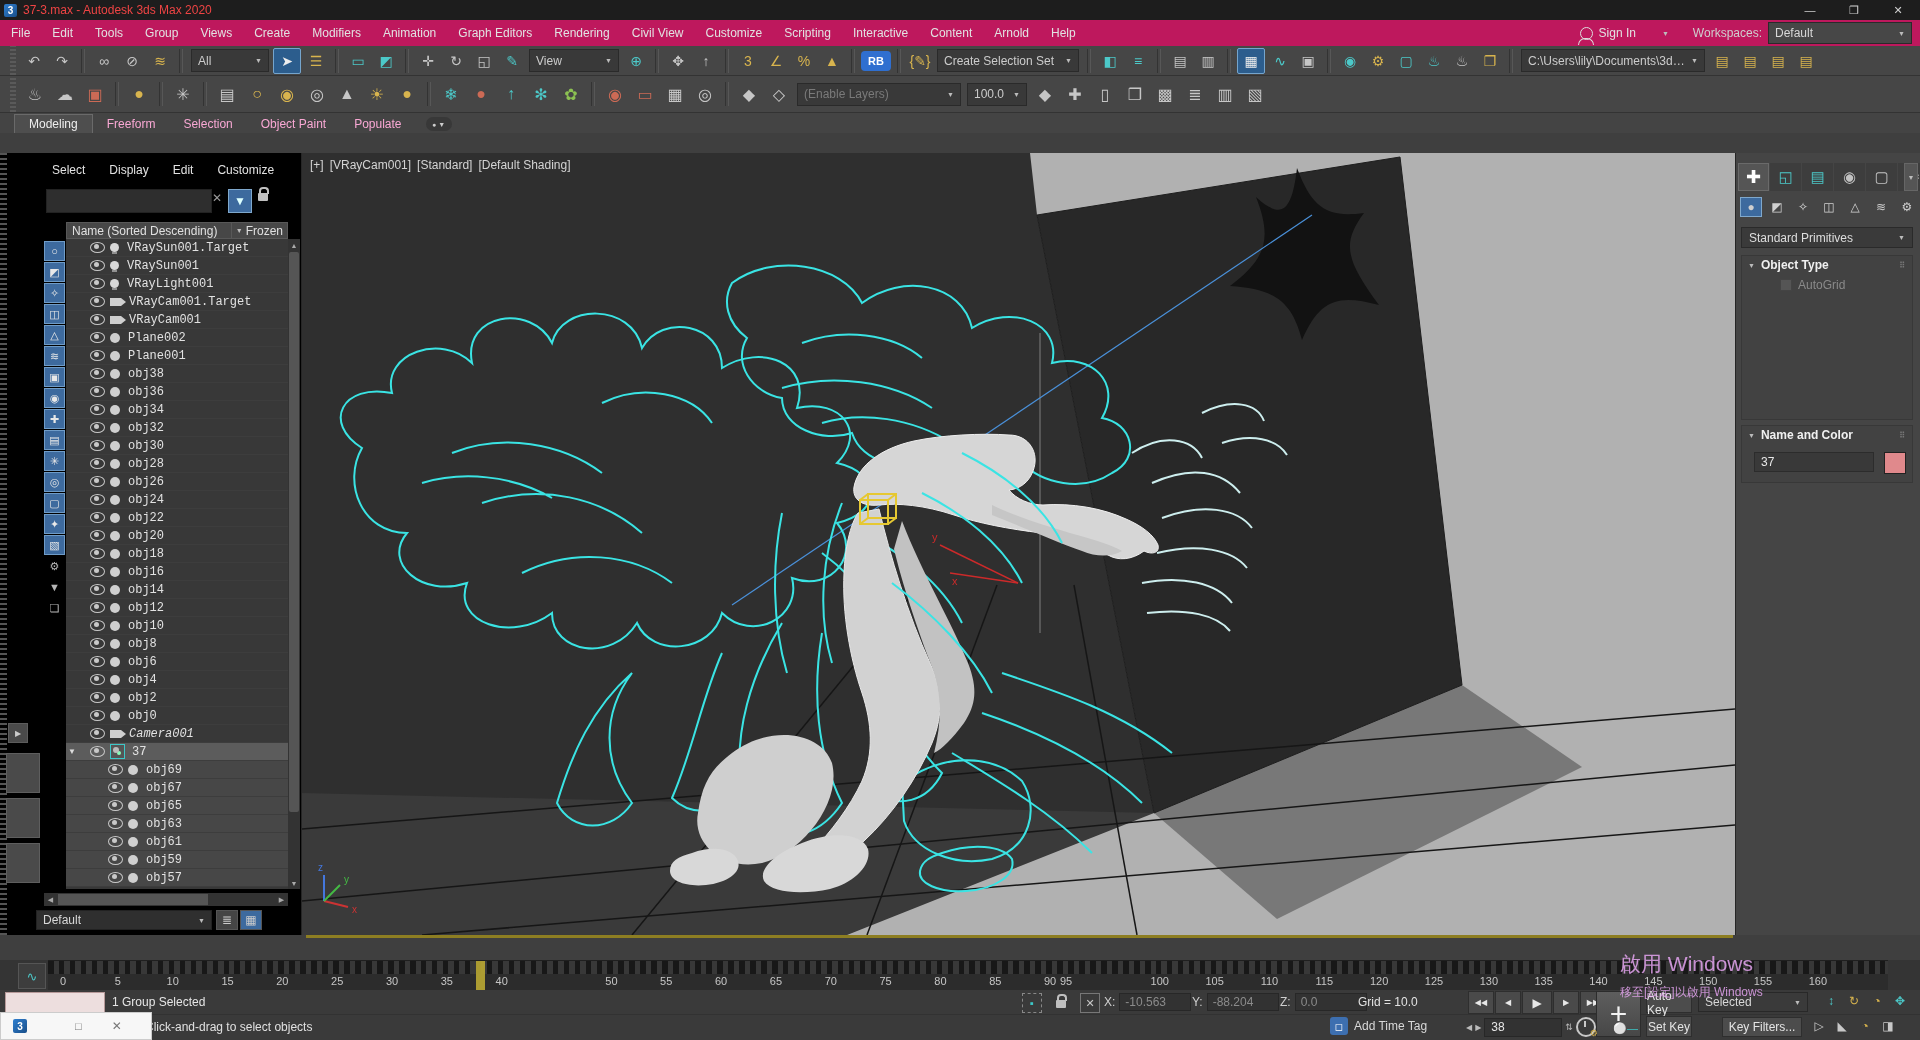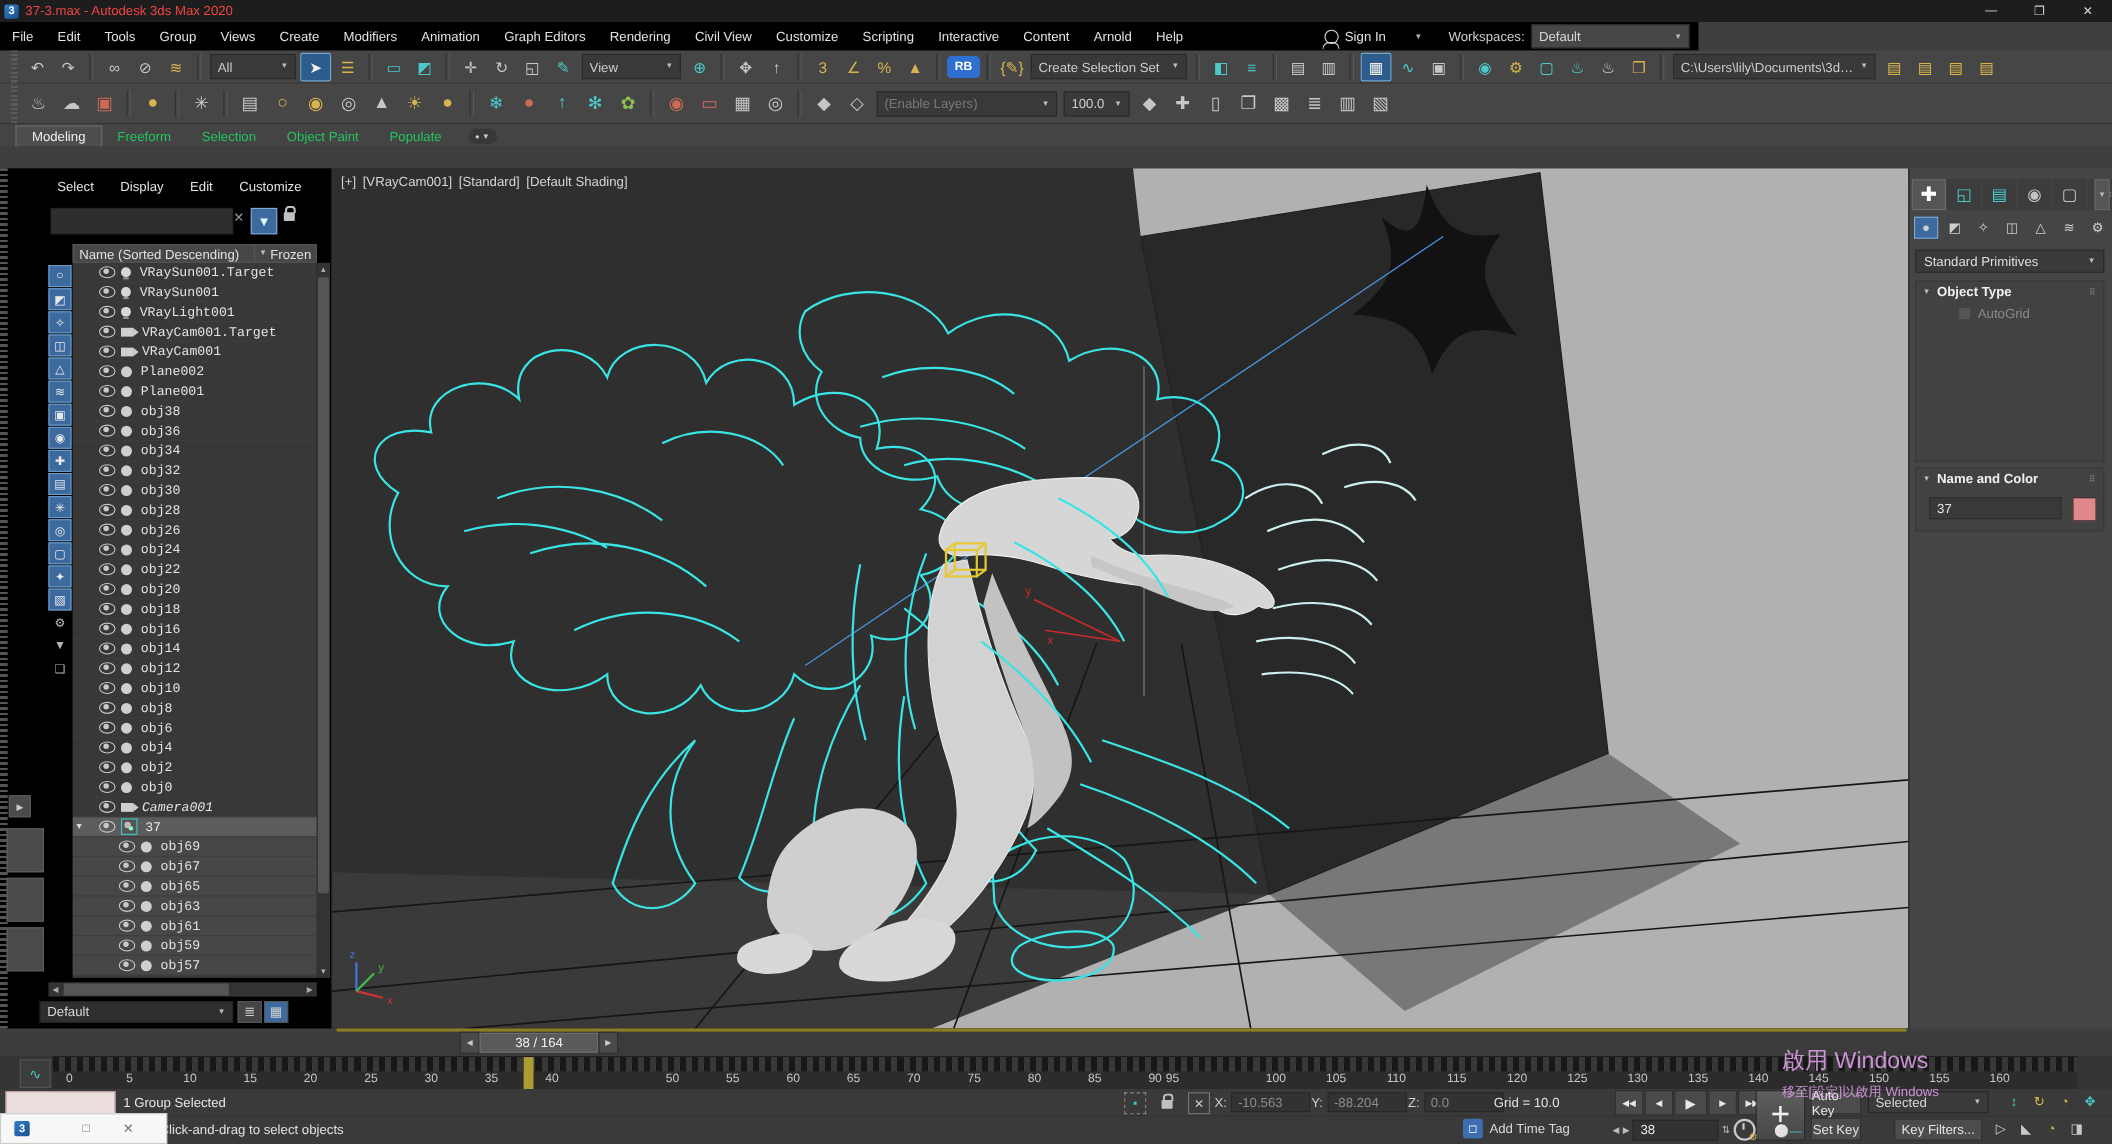--- a/index.html
+++ b/index.html
@@ -8,21 +8,21 @@
   
   .titlebar{position:absolute;left:0;top:0;width:1920px;height:20px;background:#1d1d1d;
             display:flex;align-items:center;}
   .app-icon{width:13px;height:13px;margin:0 6px 0 4px;background:linear-gradient(135deg,#2f7fd0,#1a4f8a);
             border-radius:2px;color:#fff;font-size:10px;font-weight:bold;display:flex;align-items:center;justify-content:center;}
   .win-title{color:#ef4444;font-size:12px;}
   .win-controls{margin-left:auto;display:flex;}
   .win-btn{width:44px;height:20px;display:flex;align-items:center;justify-content:center;color:#d0d0d0;font-size:11px;}
   .win-btn:last-child{}
   
-  .menubar{position:absolute;left:0;top:20px;width:1544px;height:26px;background:#000000;
+  .menubar{position:absolute;left:0;top:20px;width:1920px;height:26px;background:#be185d;
            border-bottom:1px solid #2c2c2c;display:flex;align-items:center;}
   .menu-item{padding:0 11px;color:#e2e2e2;}
   .menubar-right{margin-left:auto;display:flex;align-items:center;}
   .signin{display:flex;align-items:center;padding:0 10px;color:#e2e2e2;}
   .person{width:11px;height:11px;border:1.5px solid #ddd;border-radius:50%;margin-right:6px;position:relative;}
   .person::after{content:"";position:absolute;left:-3px;top:10px;width:14px;height:6px;border:1.5px solid #ddd;border-bottom:none;border-radius:7px 7px 0 0;}
   .ws-label{color:#cfcfcf;margin:0 6px 0 14px;}
   .ws-box{width:130px;height:20px;background:#474747;border:1px solid #2a2a2a;display:flex;align-items:center;padding:0 6px;margin-right:8px;}
   .ws-box .caret{margin-left:auto;}
   .caret{font-size:7px;color:#bcbcbc;}
@@ -40,21 +40,21 @@
   .tb-icon.active{background:#2c5d8d;border:1px solid #75a5cd;color:#eee;}
   .tb-icon.badge{background:#2f6fd0;color:#fff;font-weight:bold;font-size:11px;border-radius:4px;min-width:30px;height:20px;}
   .tb-sep{width:2px;height:24px;margin:0 5px;border-left:1px solid #333;border-right:1px solid #575757;}
   .tb-select{height:21px;background:#393939;border:1px solid #2a2a2a;display:flex;align-items:center;
              padding:0 6px;margin:0 3px;color:#cccccc;white-space:nowrap;overflow:hidden;}
   .tb-select .lbl{overflow:hidden;text-overflow:ellipsis;white-space:nowrap;}
   .tb-select .caret{margin-left:auto;padding-left:5px;}
   .tb-select.disabled .lbl{color:#7a7a7a;}
   
   .ribbon-tabs{position:absolute;left:0;top:113px;width:1920px;height:20px;background:#444;display:flex;align-items:flex-end;padding-left:14px;box-sizing:border-box;}
-  .rtab{padding:2px 14px;color:#22c55e;}
+  .rtab{padding:2px 14px;color:#f9a8d4;}
   .rtab.active{background:#4e4e4e;border:1px solid #6a6a6a;border-bottom:none;color:#eee;}
   .rtab-circle{width:26px;height:14px;margin-left:10px;margin-bottom:2px;background:#383838;border-radius:7px;
                display:flex;align-items:center;justify-content:center;color:#ccc;font-size:7px;gap:2px;}
   .panel-strip{position:absolute;left:0;top:133px;width:1920px;height:20px;background:#3a3a3a;border-bottom:1px solid #2d2d2d;}
   .panel-tab{position:absolute;left:10px;top:1px;width:120px;height:17px;background:#404040;border:1px solid #5c5c5c;
              display:flex;align-items:center;justify-content:center;color:#d6d6d6;}
   
   #main{position:absolute;left:0;top:153px;width:1920px;height:782px;}
   
   #explorer{position:absolute;left:0;top:0;width:302px;height:782px;background:#000000;border-right:1px solid #262626;box-sizing:border-box;}
@@ -759,27 +759,20 @@
           <span>Name and Color</span>
           <span class="dots">⠿</span>
         </div>
         <div class="name-field">37</div>
         <div class="color-swatch" style="background: rgb(224, 137, 140);"></div>
       </div>
     </div>
   </div>
 
   <div class="olive-line"></div>
-  <div class="slider-row">
-    <div class="tslider">
-      <div class="ts-btn">◀</div>
-      <div class="ts-val">38 / 164</div>
-      <div class="ts-btn">▶</div>
-    </div>
-  </div>
   <div class="track-row">
     <div class="curve-toggle">∿</div>
     <div id="ruler">
       <div class="ticks"></div>
       <div class="frame-marker" style="left: 427.784px;"></div>
     <div class="tick-label" style="left: 15px;">0</div>
         <div class="tick-label" style="left: 69.84px;">5</div>
         <div class="tick-label" style="left: 124.68px;">10</div>
         <div class="tick-label" style="left: 179.52px;">15</div>
         <div class="tick-label" style="left: 234.36px;">20</div>

